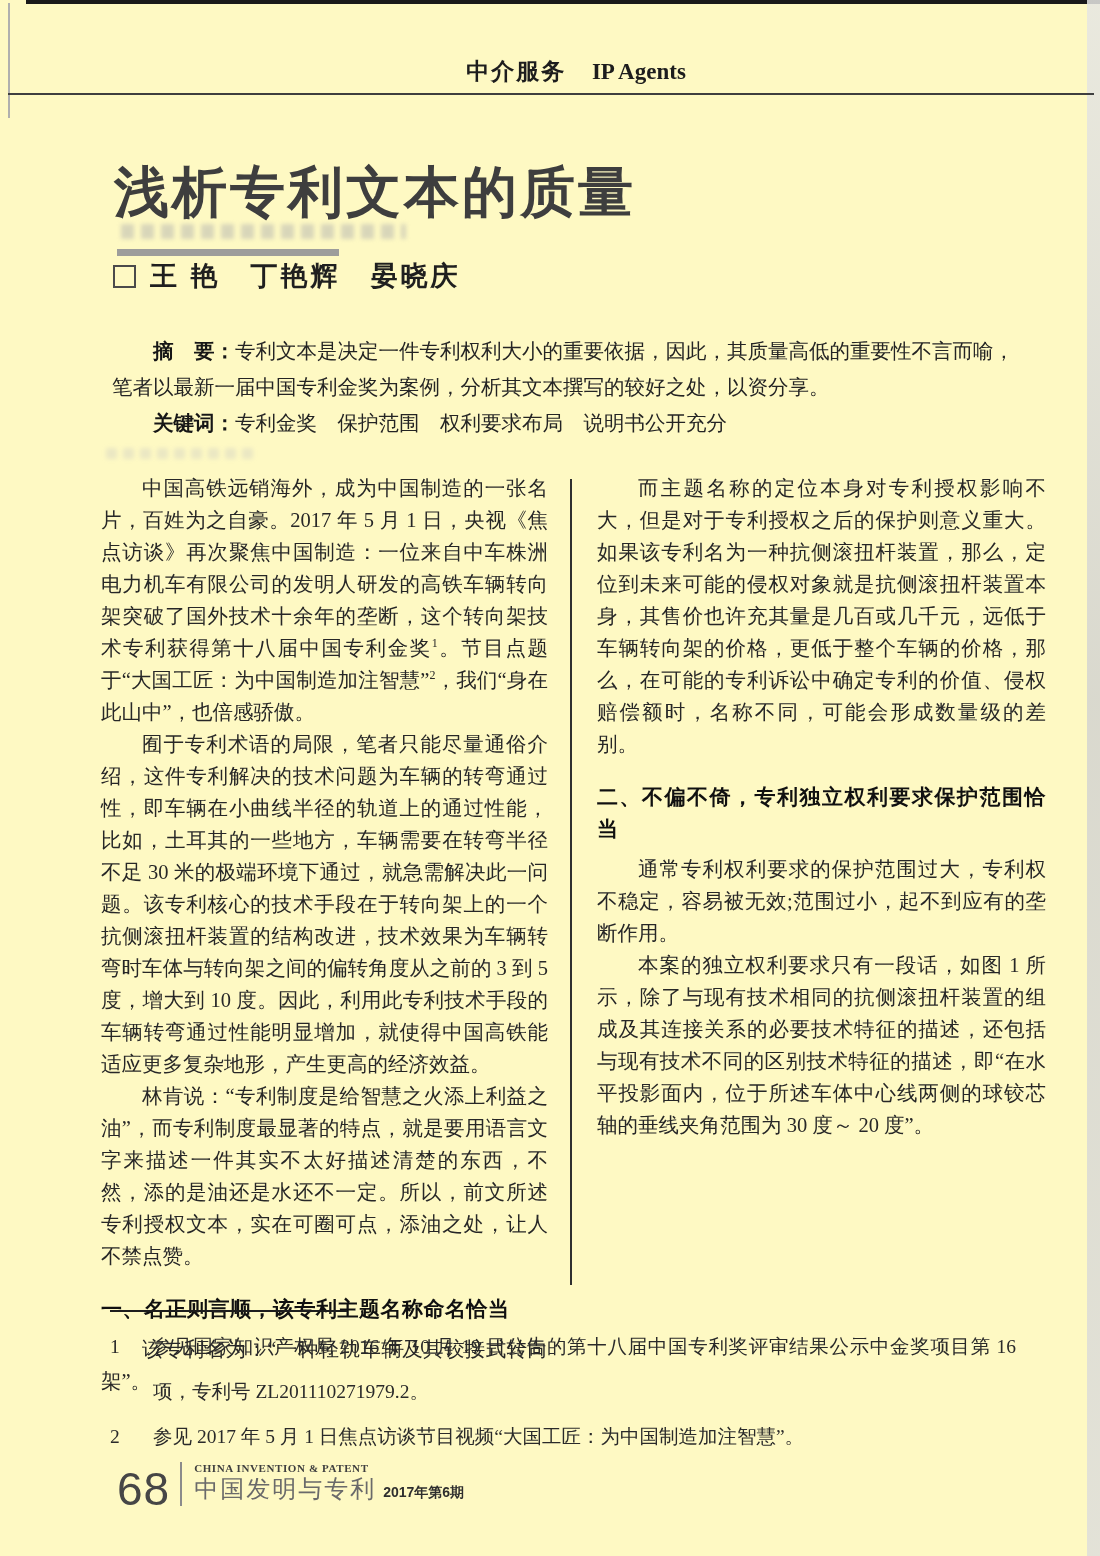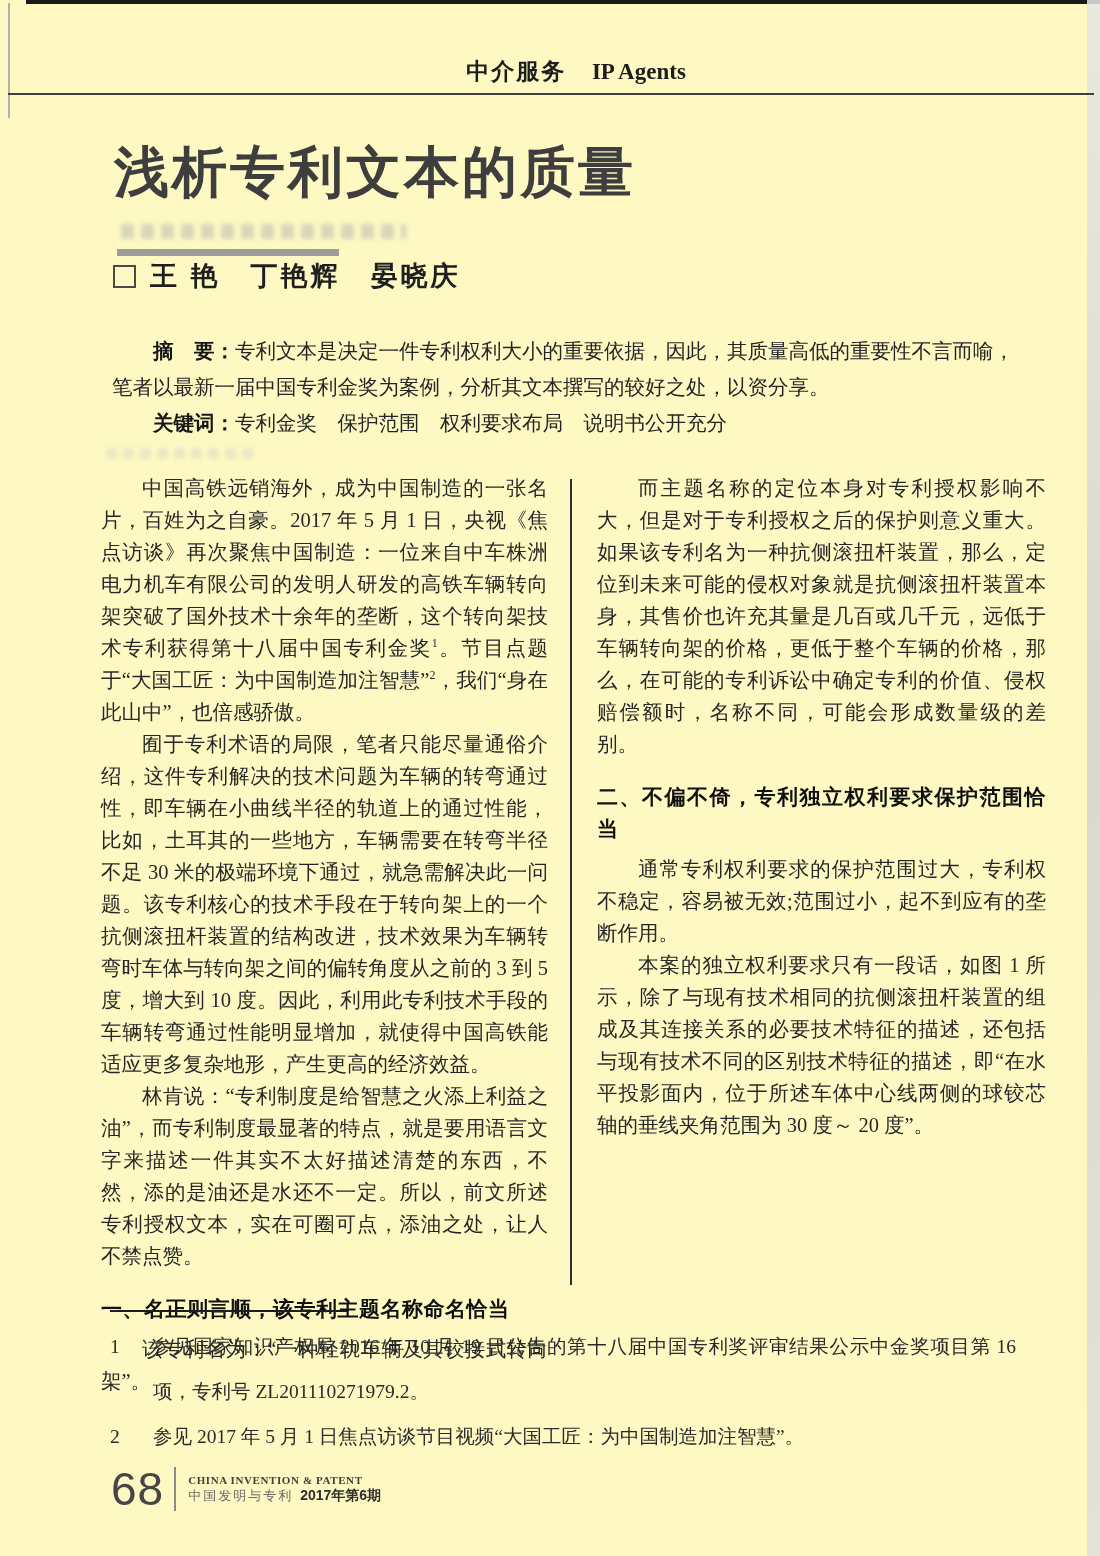--- a/index.html
+++ b/index.html
@@ -22,21 +22,21 @@
     filter:blur(2px); opacity:.35; }
 
   
   .page-header { position:absolute; top:56px; left:0; width:1100px; text-align:center;
     padding-left:52px; box-sizing:border-box; font-size:23px; }
   .section-cn { font-family:"Liberation Sans", sans-serif; font-weight:bold; color:#1d1d1d; letter-spacing:2px; }
   .section-en { font-family:"Liberation Serif", serif; font-weight:bold; color:#1d1d1d; margin-left:20px; }
   .header-rule { position:absolute; top:93px; left:8px; width:1086px; height:2px; background:#3f3f3f; }
 
   
-  .article-title { position:absolute; left:114px; top:136px; margin:0;
+  .article-title { position:absolute; left:114px; top:156px; margin:0;
     font-size:55px; font-weight:bold; color:#3e3e3e; letter-spacing:3px;
     font-family:Liberation Mono, monospace; }
   .author-bar { position:absolute; left:117px; top:249px; width:222px; height:7px; background:#9d9d9b; }
   .author-line { position:absolute; left:113px; top:258px; display:flex; align-items:center;
     font-family:"Liberation Sans", sans-serif; font-weight:bold; font-size:27px;
     color:#1f1f1f; letter-spacing:3px; }
   .author-box { width:19px; height:19px; border:2px solid #4b4b4b; margin-right:14px; background:transparent; }
 
   
   .abstract-block { position:absolute; left:112px; top:333px; width:902px;
@@ -57,28 +57,28 @@
   .col-divider { position:absolute; left:570px; top:479px; width:2px; height:806px; background:#2f2f2f; }
 
   
   .fn-rule { position:absolute; left:110px; top:1310px; width:237px; height:2px; background:#1d1d1d; }
   .footnotes { position:absolute; left:110px; top:1324px; width:906px;
     font-size:19.5px; line-height:45px; color:#2a2a2a; text-align:justify; }
   .fn-row { position:relative; padding-left:43px; }
   .fn-num { position:absolute; left:0; top:0; }
 
   
-  .page-footer { position:absolute; left:111px; top:1462px; display:flex; align-items:center; }
+  .page-footer { position:absolute; left:117px; top:1462px; display:flex; align-items:flex-start; }
   .page-num { font-family:"Liberation Sans", sans-serif; font-size:46px; color:#464646; letter-spacing:1px; }
   .footer-divider { width:2px; height:44px; background:#8b8b8b; margin:0 12px 0 10px; }
   .footer-journal { display:flex; flex-direction:column; justify-content:center; line-height:1.18; }
   .journal-en { font-family:"Liberation Serif", serif; font-weight:bold; font-size:11px;
     color:#3f3f3f; letter-spacing:0.6px; }
   .journal-cn-line { display:flex; align-items:baseline; }
-  .journal-cn { font-family:"Liberation Sans", sans-serif; font-size:13px; color:#6a6a6a; letter-spacing:2px; }
+  .journal-cn { font-family:"Liberation Sans", sans-serif; font-size:24px; color:#6a6a6a; letter-spacing:2px; }
   .journal-issue { font-family:"Liberation Sans", sans-serif; font-size:14px; font-weight:bold;
     color:#2e2e2e; margin-left:7px; }
 </style>
 </head>
 <body>
 
 <div class="page">
 
   <div class="scan-top-edge"></div>
   <div class="scan-left-edge"></div>

